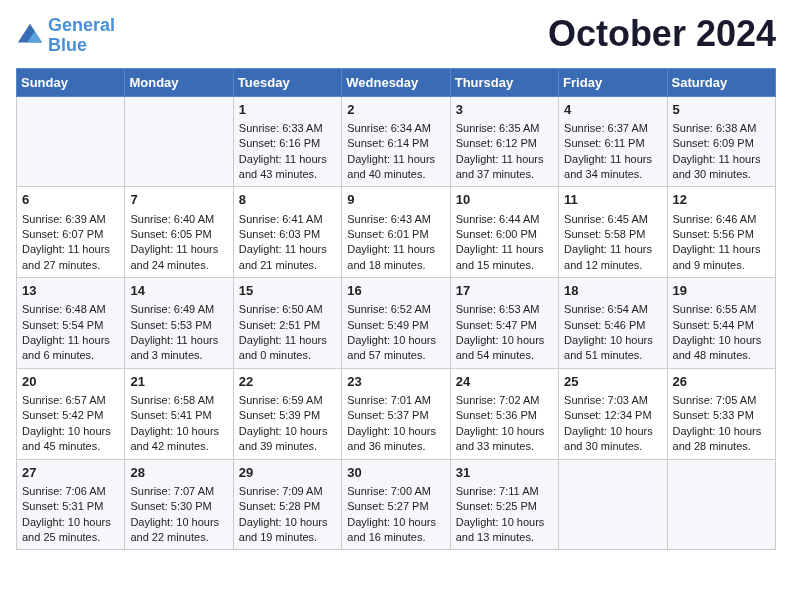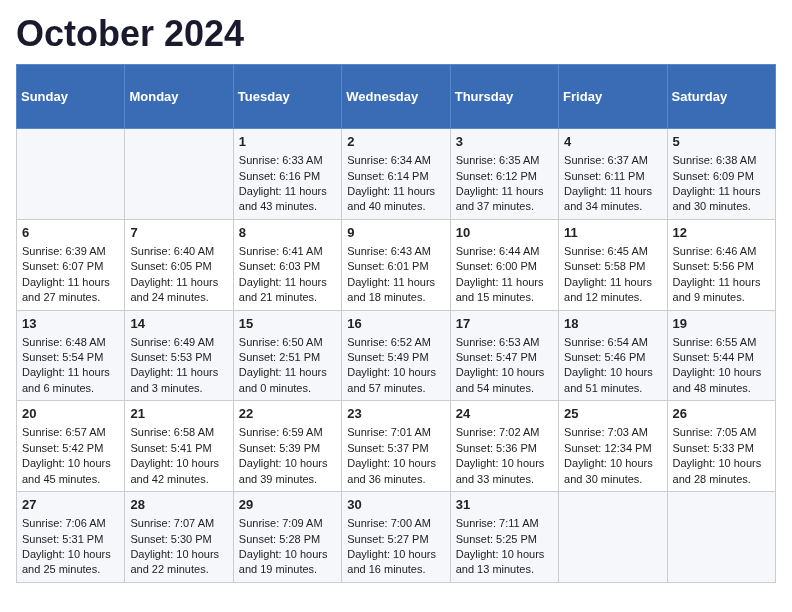--- a/index.html
+++ b/index.html
@@ -48,21 +48,21 @@
       color: #444;
     }
     table {
       width: 100%;
       border-collapse: collapse;
       font-size: 11px;
     }
     thead th {
       background-color: #3a6bb5;
       color: #fff;
-      padding: 24px 4px;
+      padding: 6px 4px;
       text-align: left;
       font-size: 13px;
       font-weight: bold;
       border: 1px solid #5588cc;
     }
     tbody td {
       border: 1px solid #ccc;
       vertical-align: top;
       padding: 4px 5px;
       width: 107px;
@@ -85,20 +85,30 @@
       margin-bottom: 2px;
     }
     .empty-cell {
       background-color: #f5f7fa !important;
     }
   </style>
 </head>
 <body>
 
 <div class="header">
+  <div class="logo">
+    <svg class="logo-icon" viewBox="0 0 30 30">
+      <polygon points="15,2 28,22 2,22" fill="#3a6bb5"></polygon>
+      <polygon points="20,10 28,22 12,22" fill="#5ba3e0"></polygon>
+    </svg>
+    <div class="logo-text">
+      <div><span>General</span></div>
+      <div><span style="color:#4a90d9">Blue</span></div>
+    </div>
+  </div>
   <div class="title-block">
     <div class="month-title">October 2024</div>
   </div>
 </div>
 
 <table>
   <thead>
     <tr id="header-row">
         <th>Sunday</th>
         <th>Monday</th>

